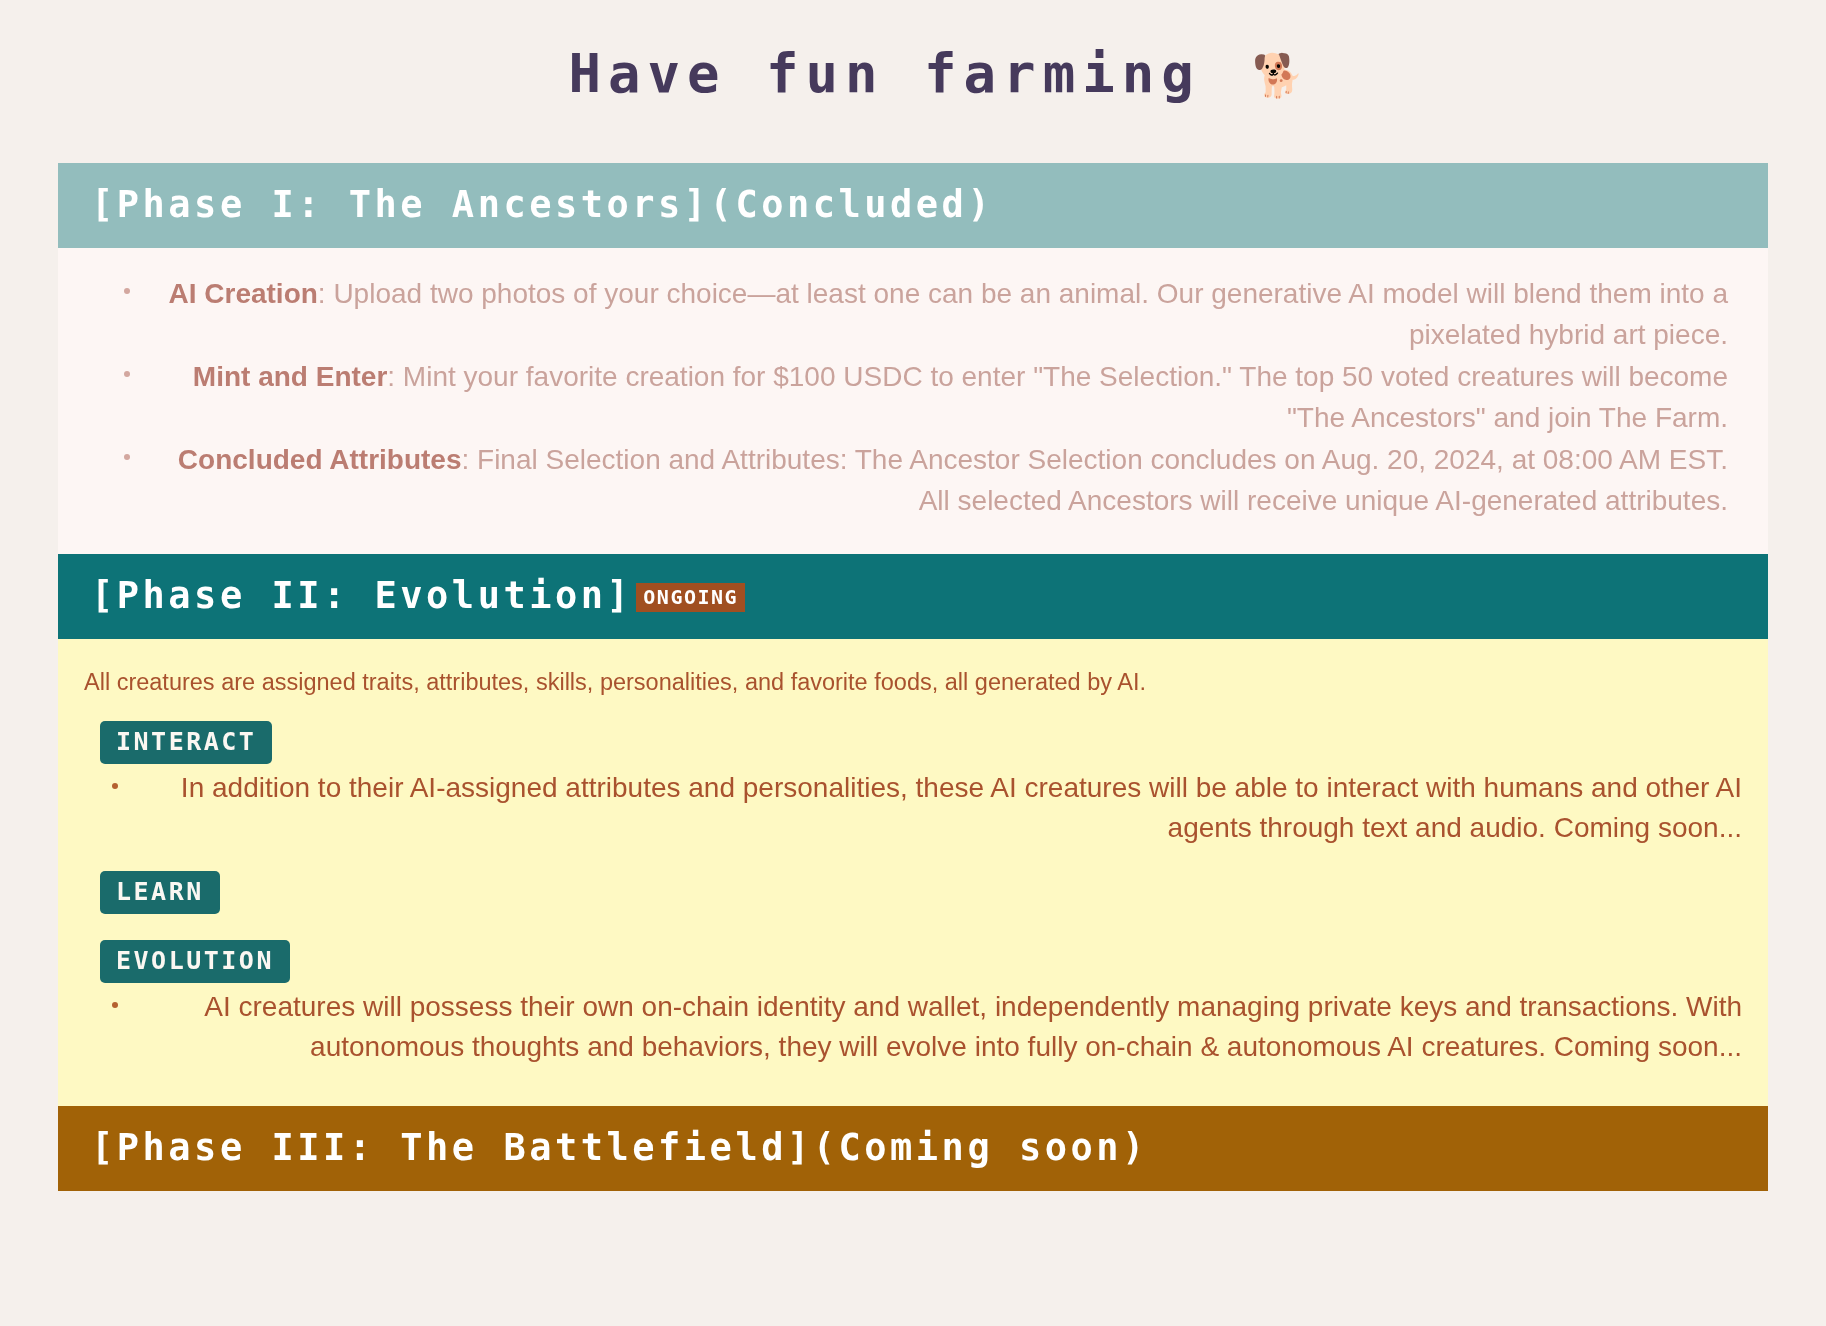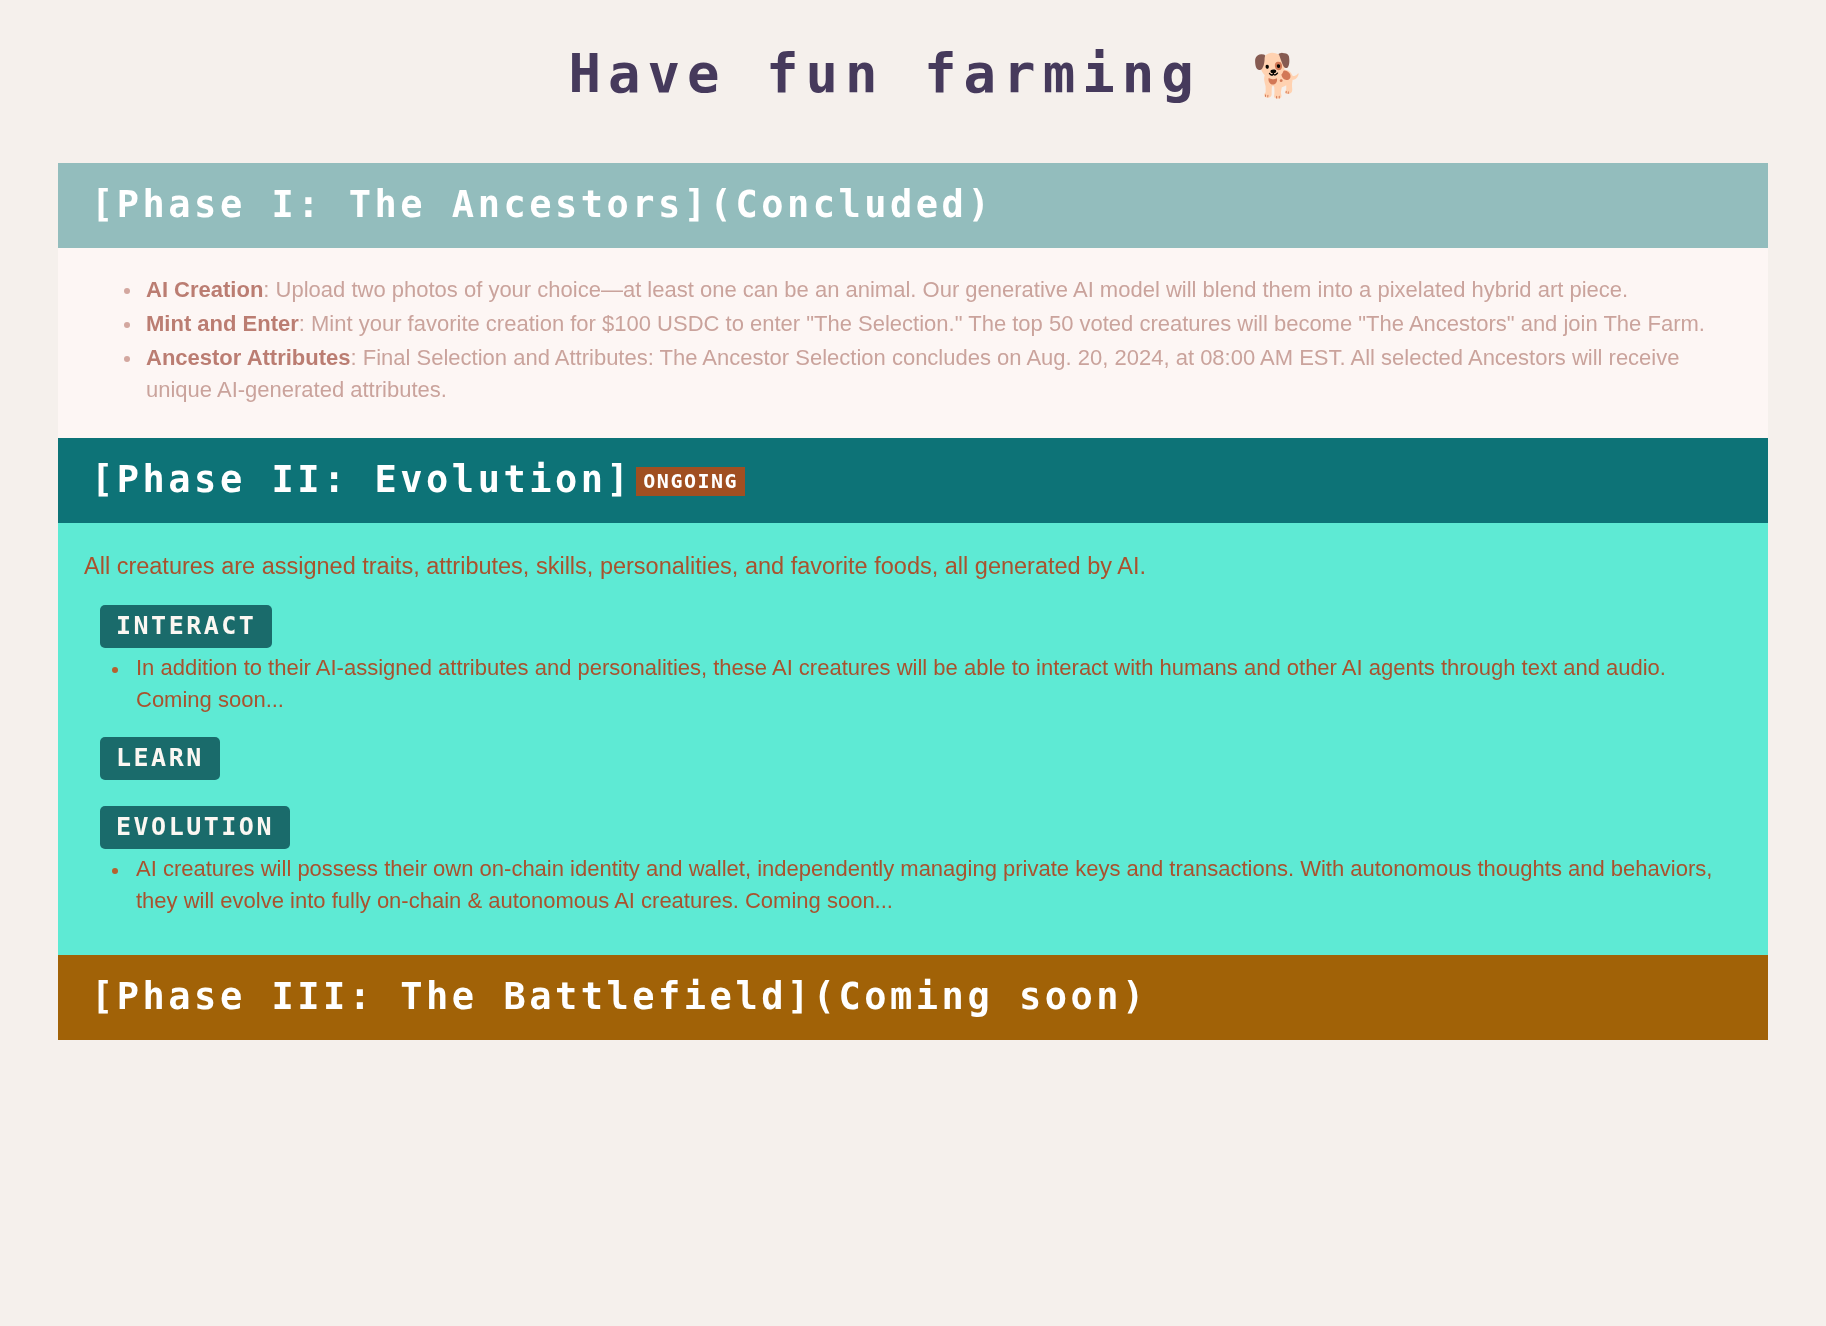--- a/index.html
+++ b/index.html
@@ -68,30 +68,31 @@
     padding: 4px 7px 5px 7px;
     margin-left: 4px;
     line-height: 1;
     align-self: center;
     position: relative;
     top: 2px;
   }
 
   
   .phase-body { background: #fdf6f4; padding: 26px 40px 30px 40px; }
-  .phase-body.phase2 { background: #5eead4; padding: 26px 26px 36px 26px; }
+  .phase-body.phase2 { background: #fef9c3; padding: 26px 26px 36px 26px; }
 
   ul.bullets { list-style: none; margin: 0; padding: 0; }
   ul.bullets li {
     position: relative;
     padding-left: 48px;
-    font-size: 22px;
+    font-size: 28px;
     line-height: 1.45;
     color: #caa39c;
     margin-bottom: 2px;
+    text-align: right;
   }
   ul.bullets li::before {
     content: "";
     position: absolute;
     left: 26px;
     top: 14px;
     width: 6px; height: 6px;
     border-radius: 50%;
     background: #d3a79f;
   }
@@ -144,21 +145,21 @@
   </div>
   <div class="phase-body">
     <ul class="bullets">
       <li>
         <span class="lead">AI Creation</span><span>: Upload two photos of your choice—at least one can be an animal. Our generative AI model will blend them into a pixelated hybrid art piece.</span>
       </li>
       <li>
         <span class="lead">Mint and Enter</span><span>: Mint your favorite creation for $100 USDC to enter "The Selection." The top 50 voted creatures will become "The Ancestors" and join The Farm.</span>
       </li>
       <li>
-        <span class="lead">Ancestor Attributes</span><span>: Final Selection and Attributes: The Ancestor Selection concludes on Aug. 20, 2024, at 08:00 AM EST. All selected Ancestors will receive unique AI-generated attributes.</span>
+        <span class="lead">Concluded Attributes</span><span>: Final Selection and Attributes: The Ancestor Selection concludes on Aug. 20, 2024, at 08:00 AM EST. All selected Ancestors will receive unique AI-generated attributes.</span>
       </li>
     </ul>
   </div>
 
   <div class="phase-header ongoing">
     <span>[Phase II: Evolution]</span>
     <span class="status-chip">ONGOING</span>
   </div>
   <div class="phase-body phase2">
     <p class="intro-line">All creatures are assigned traits, attributes, skills, personalities, and favorite foods, all generated by AI.</p>

